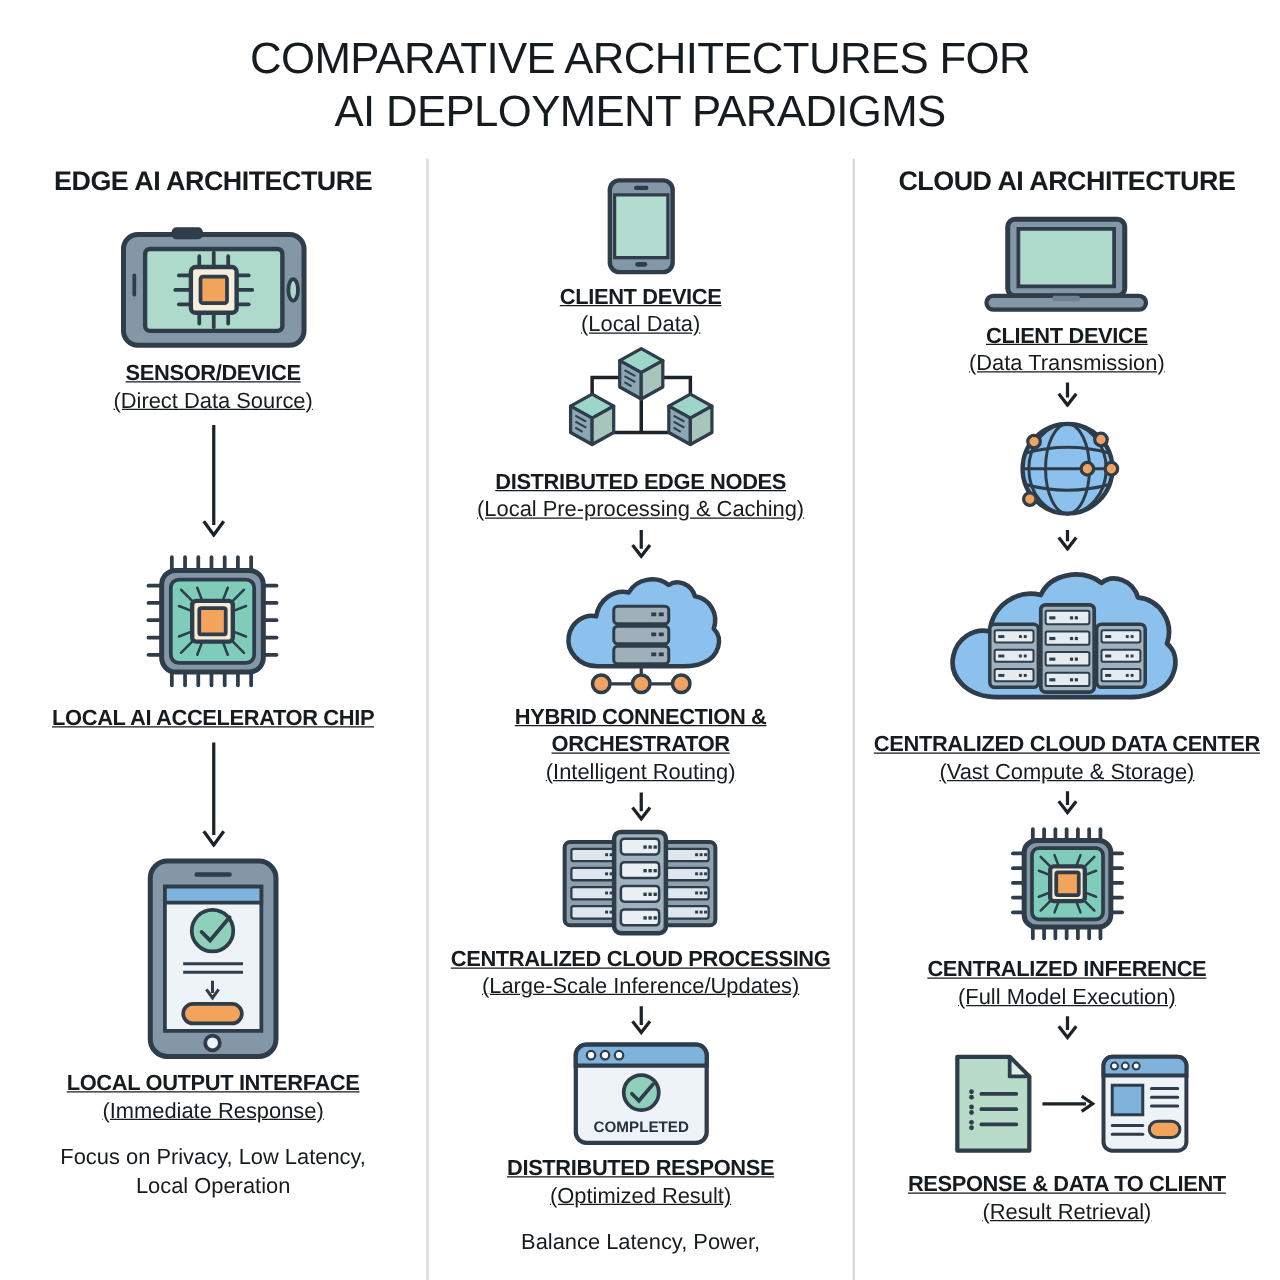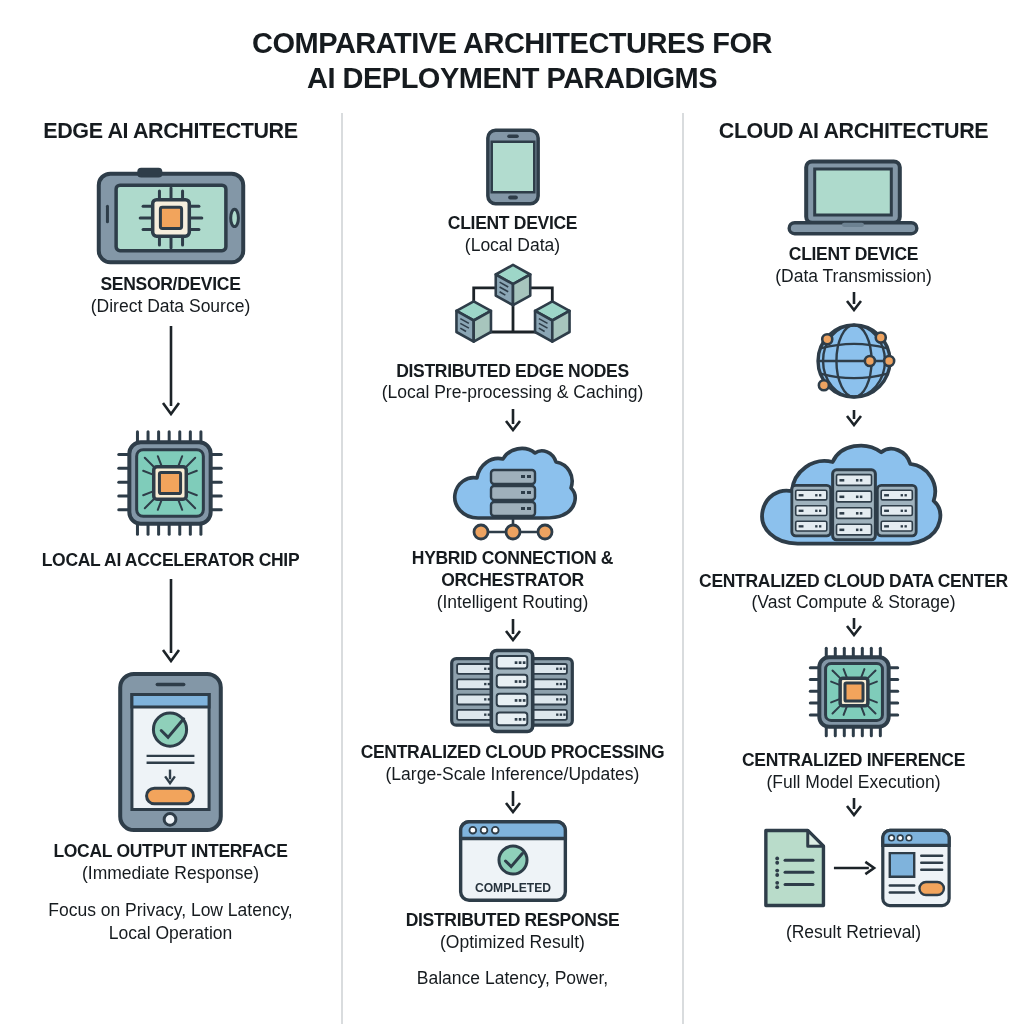--- a/index.html
+++ b/index.html
@@ -1,24 +1,24 @@
 <!DOCTYPE html>
 <html><head>
 <meta charset="utf-8">
 <style>
   html,body{margin:0;padding:0;background:#fff;}
   body{width:1024px;height:1024px;font-family:"Liberation Sans",sans-serif;color:#161b1f;overflow:hidden;}
   .page{width:1024px;height:1024px;display:flex;flex-direction:column;}
-  .title{ text-align:center;margin-top:26px;font-weight:700;font-size:29px;line-height:1.22;letter-spacing:-.5px;}
+  .title{ text-align:center;margin-top:26px;font-weight:400;font-size:35px;line-height:1.22;letter-spacing:-.5px;}
   .cols{flex:1;display:flex;margin-top:16px;}
   .col{width:341px;display:flex;flex-direction:column;align-items:center;box-sizing:border-box;}
   .col + .col{border-left:2px solid #d9dcde;}
   .col-header{font-weight:800;font-size:21.5px;letter-spacing:-.4px;margin-top:6px;text-align:right;}
   .node{display:flex;flex-direction:column;align-items:center;}
-  .cap{text-align:center;line-height:1.25;margin-top:6px;}
+  .cap{text-align:center;line-height:1.25;margin-top:6px;text-decoration:underline;}
   .cap .t{font-weight:800;font-size:17.5px;letter-spacing:-.3px;max-width:250px;}
   .cap .s{font-weight:400;font-size:17.5px;}
   .footer{text-align:center;font-size:17.5px;line-height:1.3;margin-top:14px;}
   .arrow{display:block;}
   svg{display:block;}
   .ic *{vector-effect:non-scaling-stroke;}
   svg text{font-family:"Liberation Sans",sans-serif;}
 </style>
 </head>
 <body>
@@ -533,20 +533,21 @@
           <g stroke="#2e3d49" stroke-width="2.4" stroke-linecap="round">
             <line x1="192" y1="41" x2="216" y2="41"></line>
               <line x1="192" y1="49" x2="216" y2="49"></line>
               <line x1="192" y1="57" x2="216" y2="57"></line>
             <line x1="156" y1="75" x2="184" y2="75"></line>
               <line x1="156" y1="83" x2="184" y2="83"></line>
           </g>
           <rect x="190" y="71" width="28" height="15" rx="7.5" fill="#f2a45c" stroke="#2e3d49" stroke-width="2.4"></rect>
         </svg>
         <div class="cap">
+          <div class="t" style="max-width:310px">RESPONSE &amp; DATA TO CLIENT</div>
           <div class="s">(Result Retrieval)</div>
         </div>
       </div>
 
     </div>
 
   </div>
 </div>
 
 </body></html>

